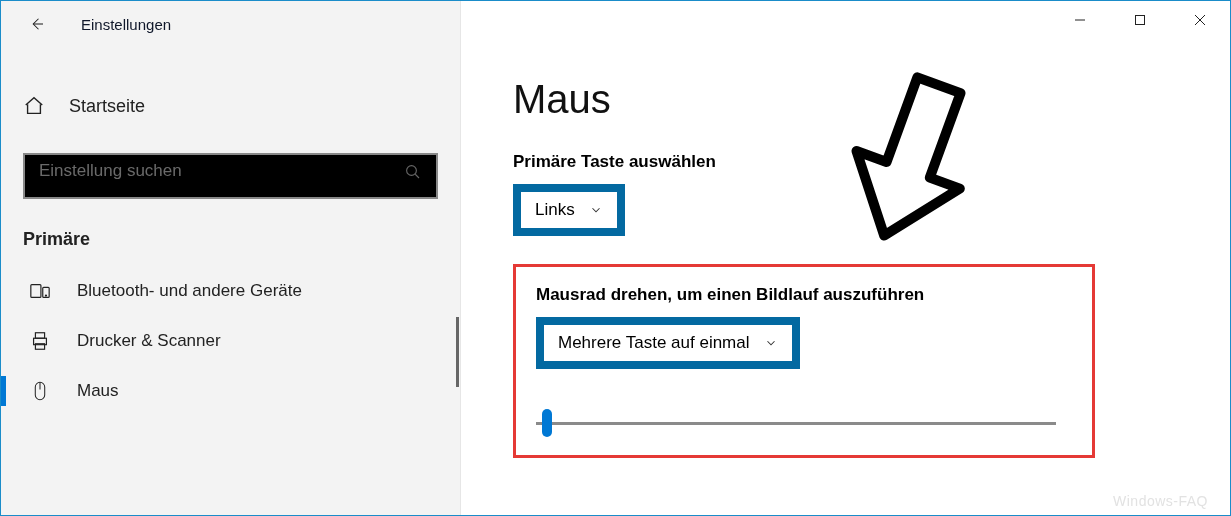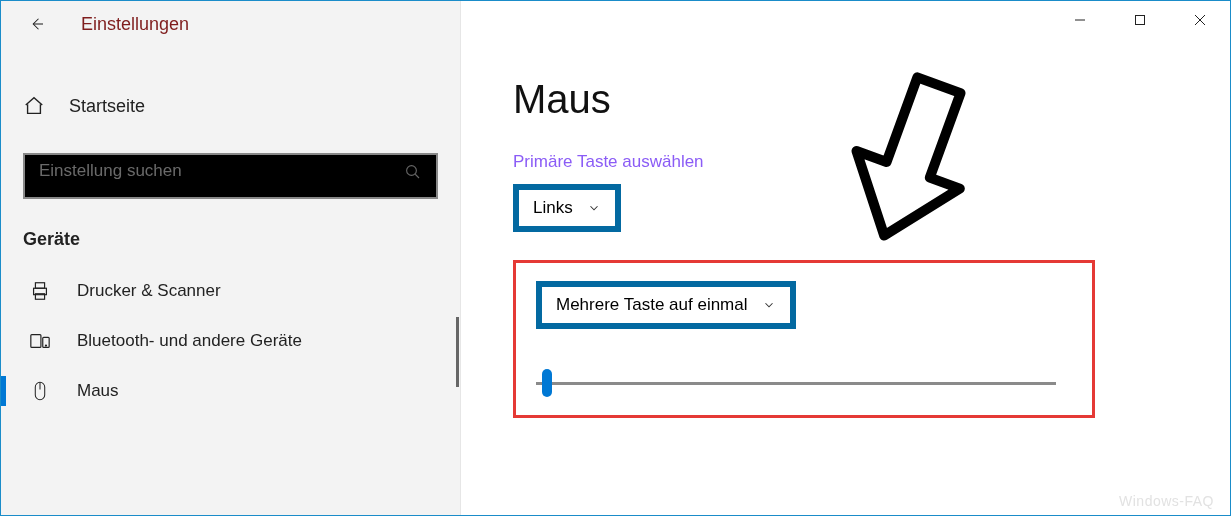--- a/index.html
+++ b/index.html
@@ -26,22 +26,22 @@
       height: 46px;
       padding-left: 22px;
       position: relative;
     }
     .back-btn {
       width: 28px; height: 28px;
       display: flex; align-items: center; justify-content: center;
       cursor: pointer;
     }
     .title-text {
-      font-size: 18px;
-      color: #7f1d1d;
+      font-size: 15px;
+      color: #0f172a;
       margin-left: 30px;
       text-align: center;
     }
     .home-row {
       display: flex;
       align-items: flex-end;
       padding: 12px 22px;
       margin-top: 36px;
       cursor: pointer;
     }
@@ -108,25 +108,26 @@
       background: #fff;
     }
     .page-title {
       font-size: 40px;
       font-weight: 400;
       color: #111;
       margin-bottom: 30px;
     }
     .setting-label {
       font-size: 17px;
-      color: #8b5cf6;
+      color: #000000;
       margin-bottom: 12px;
+      font-weight: bold;
     }
     .dropdown {
-      border: 6px solid #0369a1;
+      border: 8px solid #0369a1;
       display: inline-flex;
       align-items: center;
       padding: 8px 14px;
       font-size: 17px;
       cursor: pointer;
       background: #fff;
     }
     .dropdown svg { margin-left: 14px; }
     .highlight-box {
       border: 3px solid #e53935;
@@ -170,21 +171,21 @@
       cursor: pointer;
     }
     .big-arrow {
       position: absolute;
       top: 50px;
       right: 220px;
       pointer-events: none;
     }
     .watermark {
       position: absolute;
-      bottom: 6px; right: 16px;
+      bottom: 6px; right: 22px;
       font-size: 14px;
       color: #e2e2e2;
       letter-spacing: .5px;
     }
   </style>
 </head>
 <body>
 
 <div class="window">
   <div class="sidebar">
@@ -207,44 +208,44 @@
     </div>
 
     <div class="search-box">
       <input type="text" placeholder="Einstellung suchen" style="">
       <svg width="18" height="18" viewBox="0 0 24 24" fill="none" stroke="#666" stroke-width="1.5">
           <circle cx="10" cy="10" r="6.5"></circle>
           <path d="M15 15l5 5"></path>
         </svg>
     </div>
 
-    <div class="section-header">Geräte</div>
+    <div class="section-header">Primäre</div>
+
+    <div class="nav-item">
+      <div class="icon-slot">
+        <svg width="22" height="22" viewBox="0 0 24 24" fill="none" stroke="#222" stroke-width="1.3">
+            <rect x="2" y="5" width="11" height="14" rx="1"></rect>
+            <rect x="15" y="8" width="7" height="11" rx="1"></rect>
+            <circle cx="18.5" cy="17" r=".6" fill="#222"></circle>
+          </svg>
+      </div>
+      <span>Bluetooth- und andere Geräte</span>
+    </div>
 
     <div class="nav-item">
       <div class="icon-slot">
         <svg width="22" height="22" viewBox="0 0 24 24" fill="none" stroke="#222" stroke-width="1.3">
             <rect x="5" y="9" width="14" height="7"></rect>
             <rect x="7" y="3" width="10" height="6"></rect>
             <rect x="7" y="15" width="10" height="6"></rect>
           </svg>
       </div>
       <span>Drucker &amp; Scanner</span>
     </div>
 
-    <div class="nav-item">
-      <div class="icon-slot">
-        <svg width="22" height="22" viewBox="0 0 24 24" fill="none" stroke="#222" stroke-width="1.3">
-            <rect x="2" y="5" width="11" height="14" rx="1"></rect>
-            <rect x="15" y="8" width="7" height="11" rx="1"></rect>
-            <circle cx="18.5" cy="17" r=".6" fill="#222"></circle>
-          </svg>
-      </div>
-      <span>Bluetooth- und andere Geräte</span>
-    </div>
-
     <div class="nav-item active">
       <div class="icon-slot">
         <svg width="20" height="22" viewBox="0 0 24 28" fill="none" stroke="#222" stroke-width="1.3">
             <rect x="6" y="3" width="12" height="22" rx="6"></rect>
             <line x1="12" y1="3" x2="12" y2="12"></line>
           </svg>
       </div>
       <span>Maus</span>
     </div>
 
@@ -256,20 +257,21 @@
 
     <div class="setting-label">Primäre Taste auswählen</div>
     <div class="dropdown">
       <span>Links</span>
       <svg width="14" height="14" viewBox="0 0 24 24" fill="none" stroke="#333" stroke-width="1.8">
           <path d="M6 9l6 6 6-6"></path>
         </svg>
     </div>
 
     <div class="highlight-box">
+      <div class="setting-label">Mausrad drehen, um einen Bildlauf auszuführen</div>
       <div class="dropdown">
         <span>Mehrere Taste auf einmal</span>
         <svg width="14" height="14" viewBox="0 0 24 24" fill="none" stroke="#333" stroke-width="1.8">
             <path d="M6 9l6 6 6-6"></path>
           </svg>
       </div>
 
       <div class="slider-wrap">
         <div class="slider-track">
           <div class="slider-line"></div>

